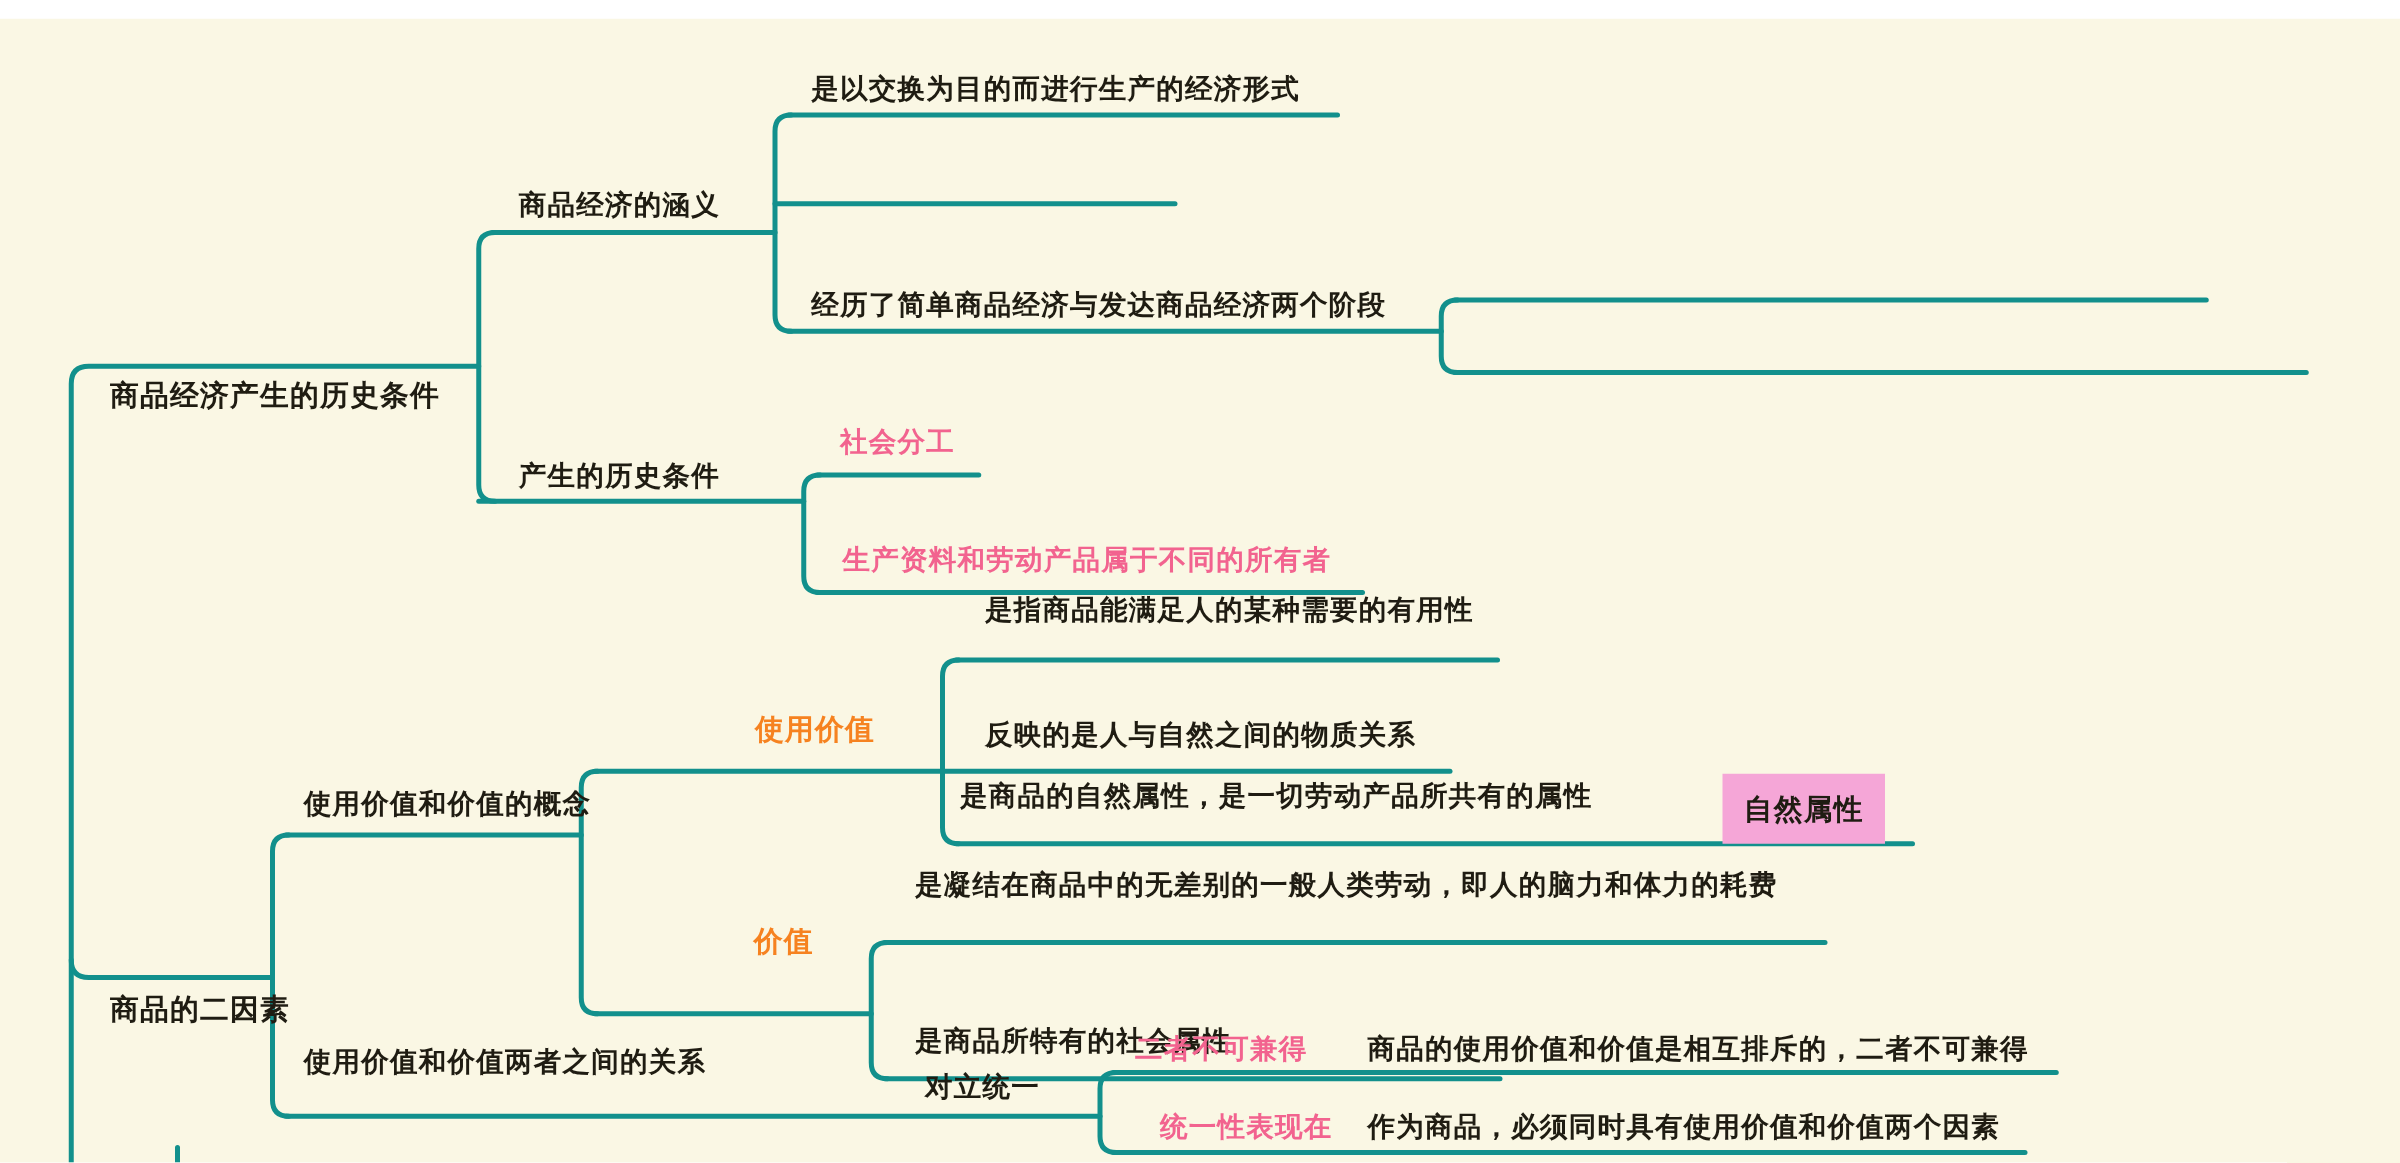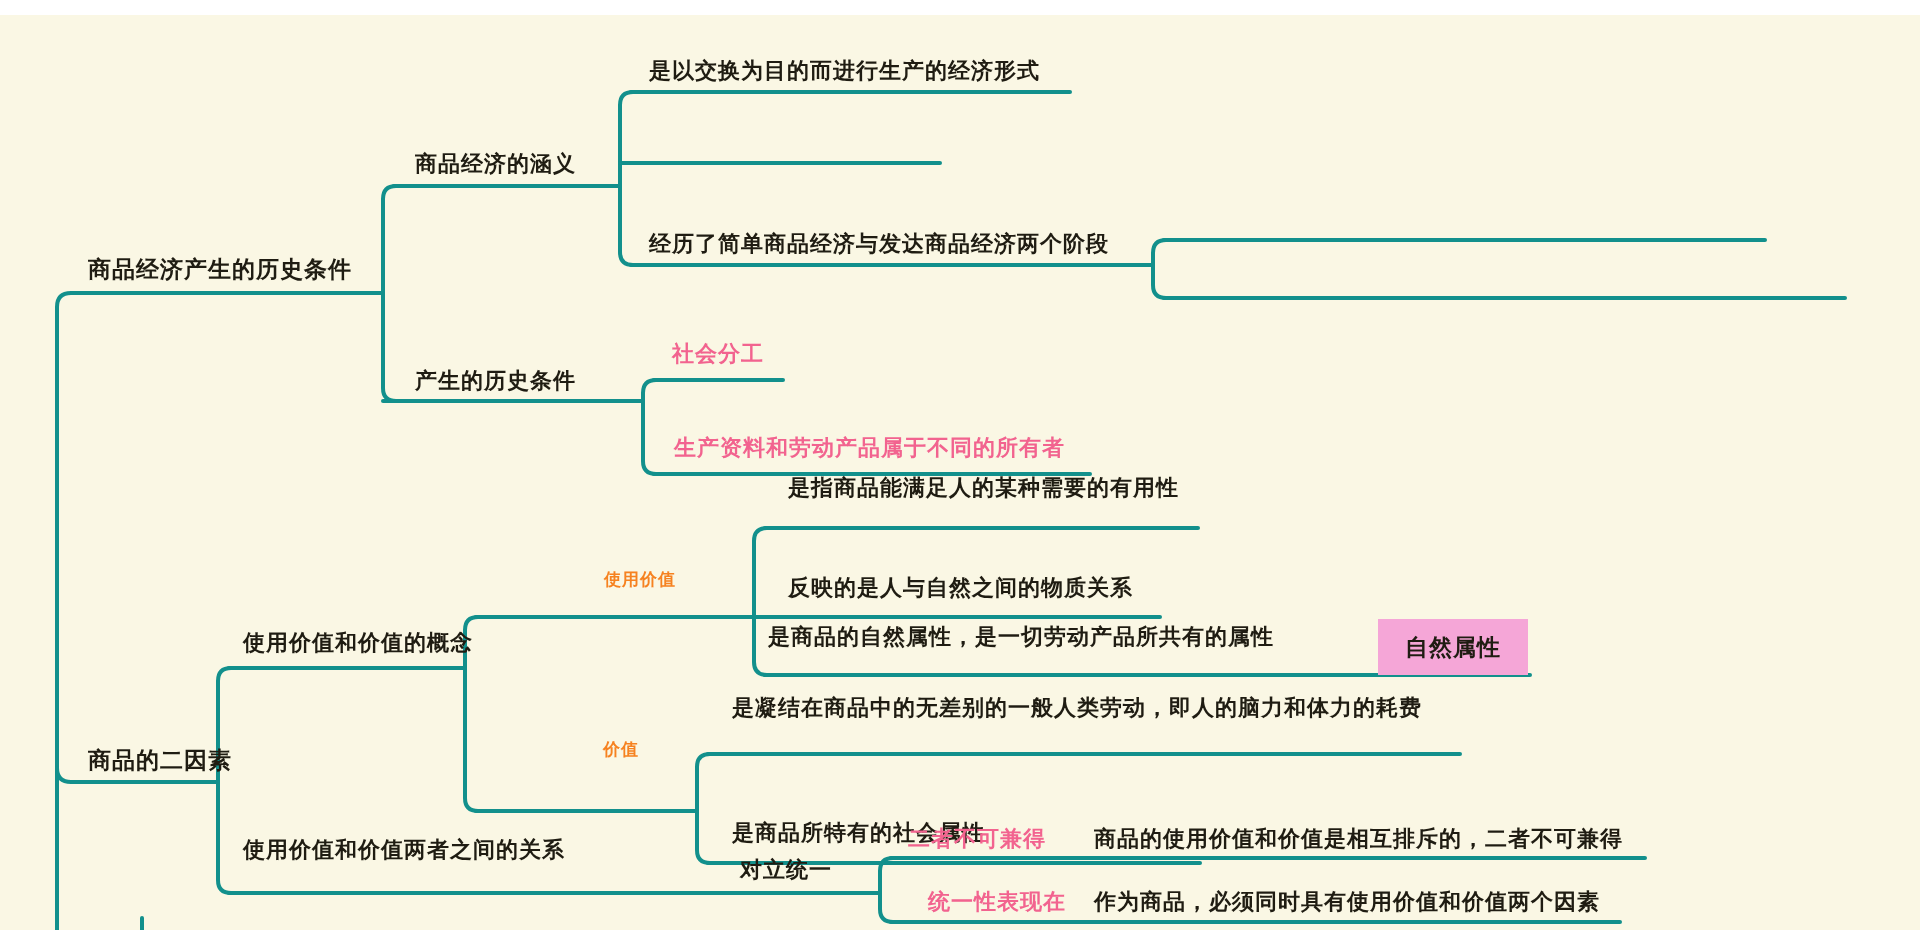--- a/index.html
+++ b/index.html
@@ -18,25 +18,25 @@
     font-family:"Liberation Sans",sans-serif;
   }
   #topbar{position:absolute;left:0;top:0;width:1920px;height:15px;background:#FFFFFF;}
   #wires{position:absolute;left:0;top:0;pointer-events:none;}
   #wires path{fill:none;stroke:var(--teal);stroke-width:4;stroke-linecap:round;stroke-linejoin:round;}
   .lbl{
     position:absolute;white-space:nowrap;color:var(--ink);
     font-size:22px;font-weight:600;letter-spacing:1px;line-height:1.25;
     cursor:default;
   }
-  .lv1{font-size:23px;}
+  .lv1{font-size:23px;margin-top:47px;}
   .pink{color:var(--pink);}
-  .orange{color:var(--orange);font-size:17px;}
+  .orange{color:var(--orange);font-size:23px;}
   .badge{
-    position:absolute;width:150px;height:56px;line-height:56px;text-align:center;
+    position:absolute;width:130px;height:56px;line-height:56px;text-align:center;
     font-size:23px;font-weight:600;letter-spacing:1px;color:var(--ink);
   }
   .badge.pinkbg{background:var(--badge-pink);}
   .badge.creambg{background:var(--badge-cream);}
 </style>
 </head>
 <body>
 
 <div id="stage">
 

